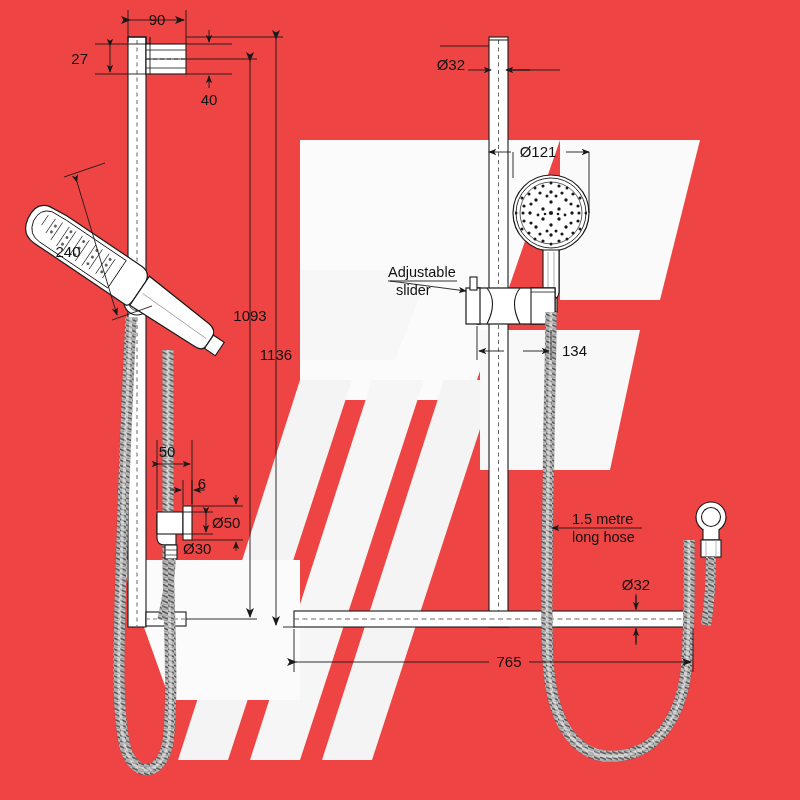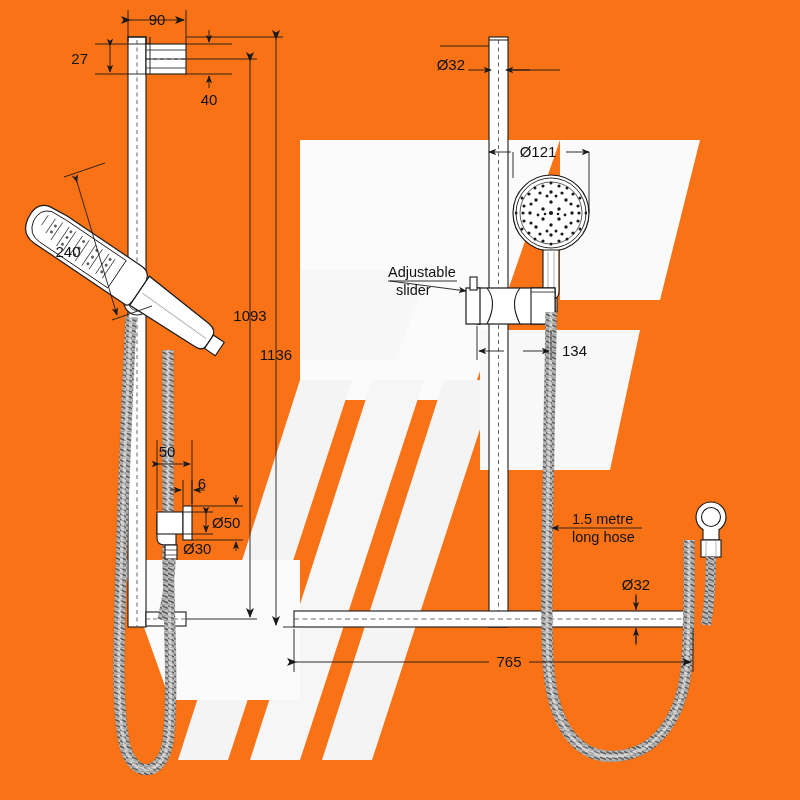--- a/index.html
+++ b/index.html
@@ -1,17 +1,17 @@
 <!DOCTYPE html>
 <html><head>
 <meta charset="utf-8">
 <style>
   html,body{margin:0;padding:0;background:#ffffff;}
   body{width:800px;height:800px;overflow:hidden;font-family:"Liberation Sans",sans-serif;}
-  #stage{position:relative;width:800px;height:800px;background:#f97316;}
+  #stage{position:relative;width:800px;height:800px;background:#ef4444;}
   #stage svg{position:absolute;left:0;top:0;}
   .dimtext{font-family:"Liberation Sans",sans-serif;font-size:15px;fill:#111;}
   .labeltext{font-family:"Liberation Sans",sans-serif;font-size:14.5px;fill:#111;}
 </style>
 </head>
 <body>
 
 <div id="stage">
 
 <svg width="800" height="800" viewBox="0 0 800 800" xmlns="http://www.w3.org/2000/svg">

